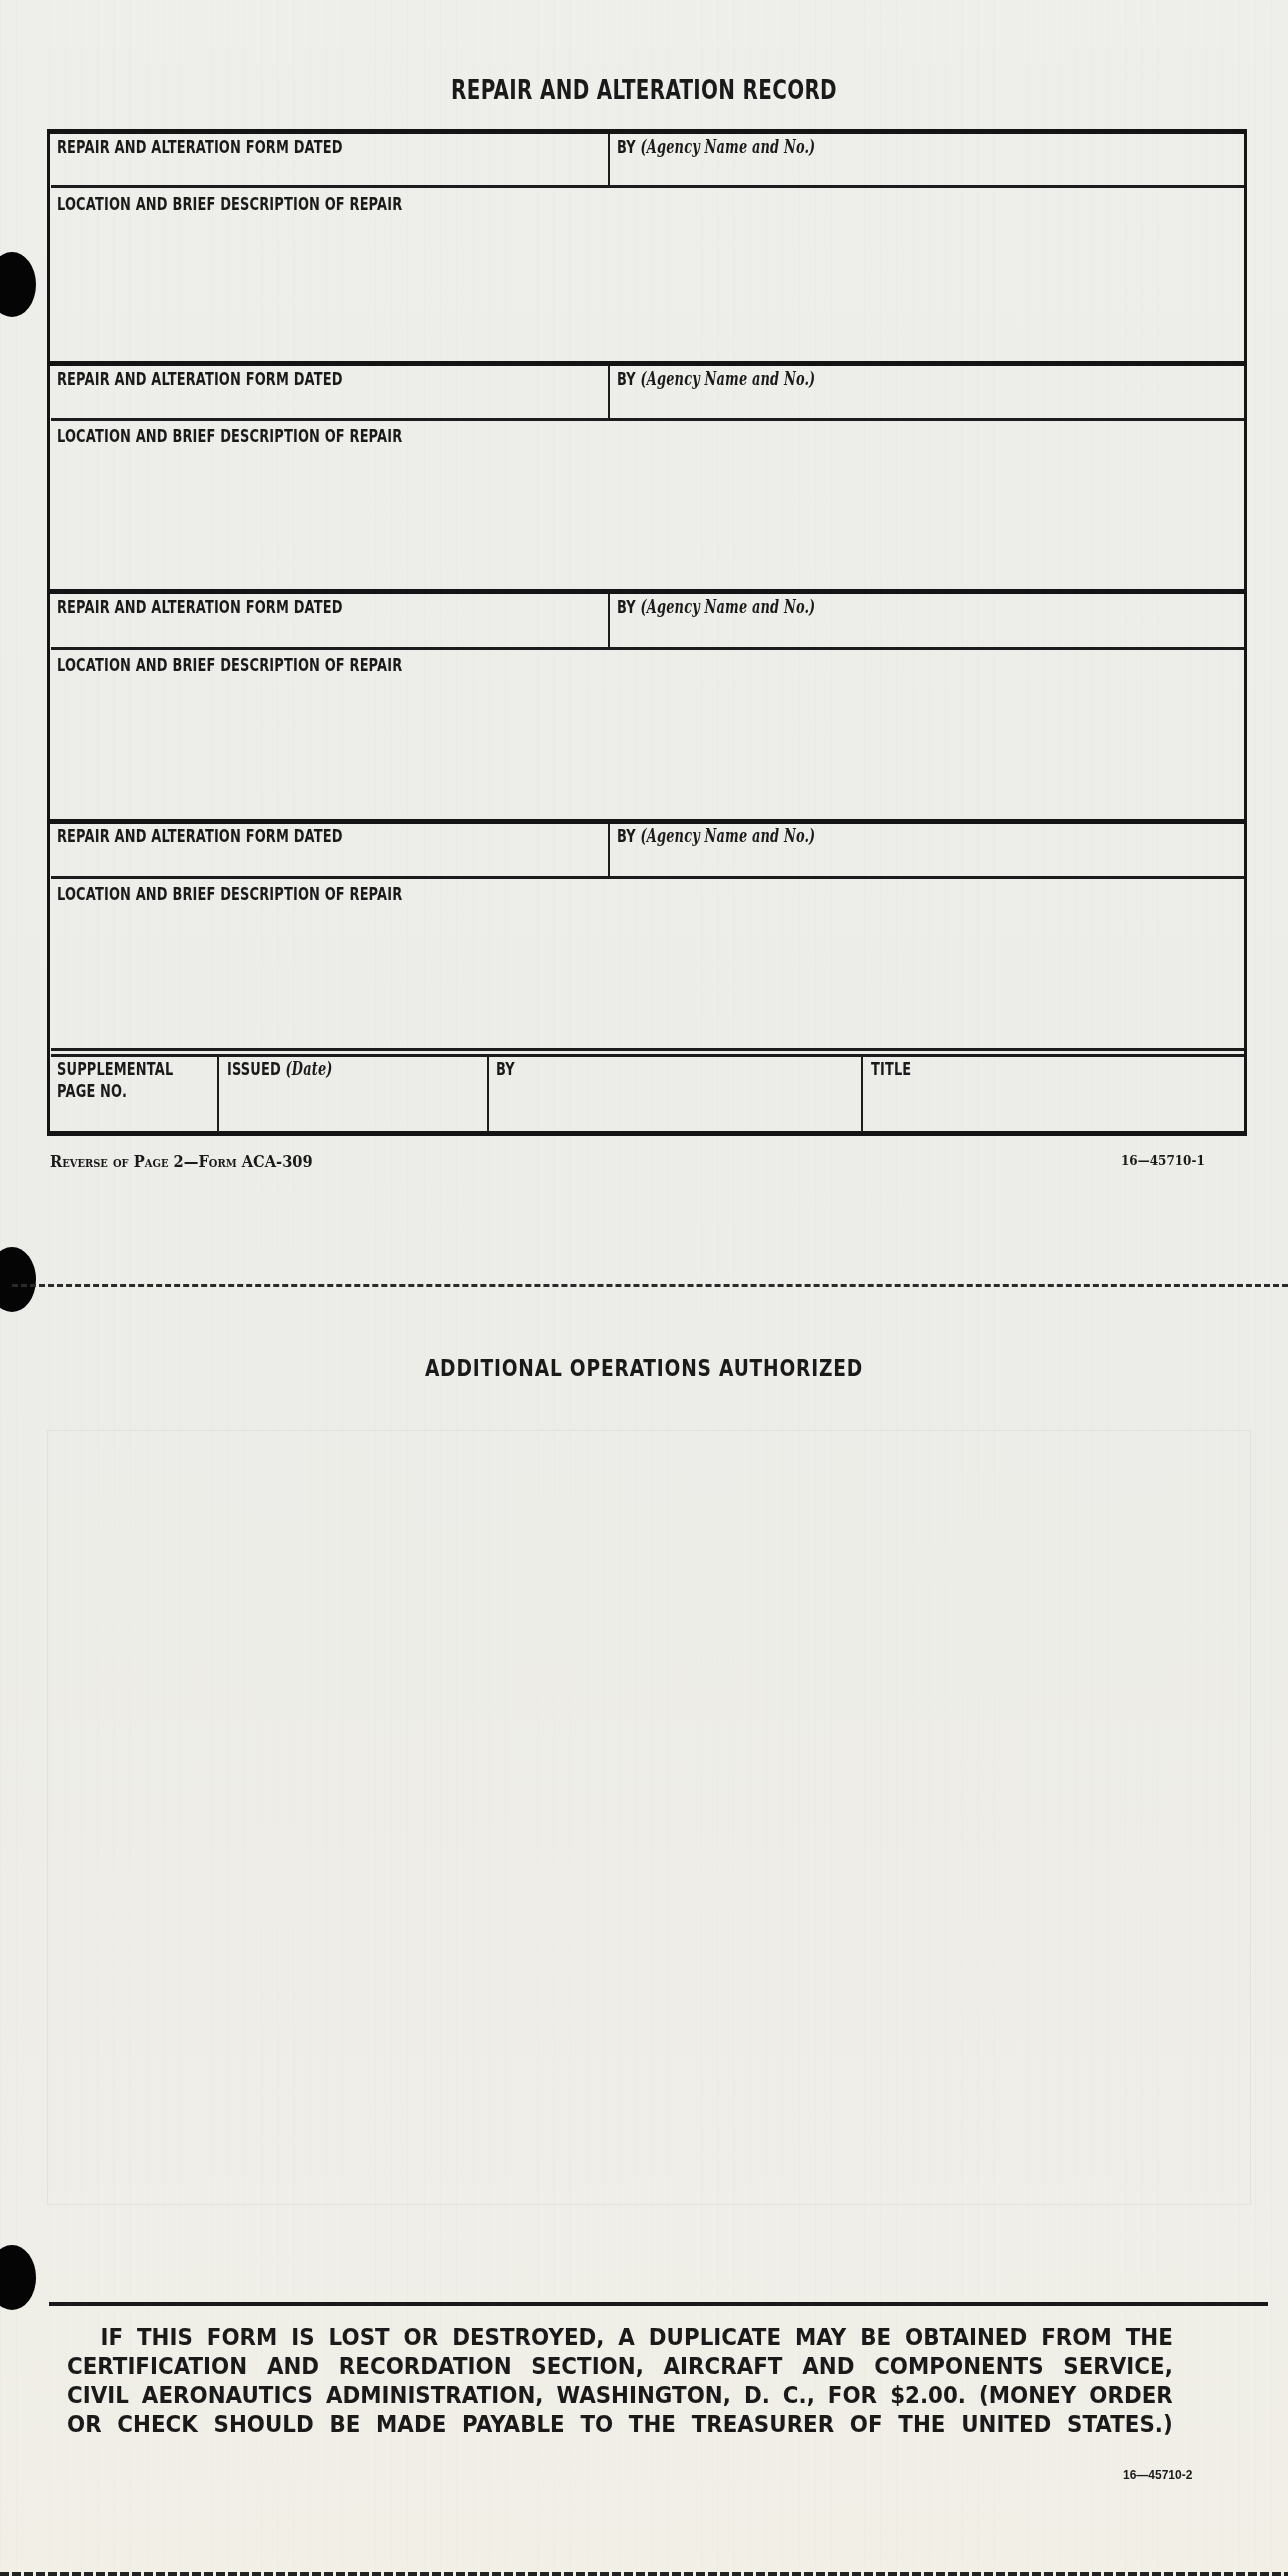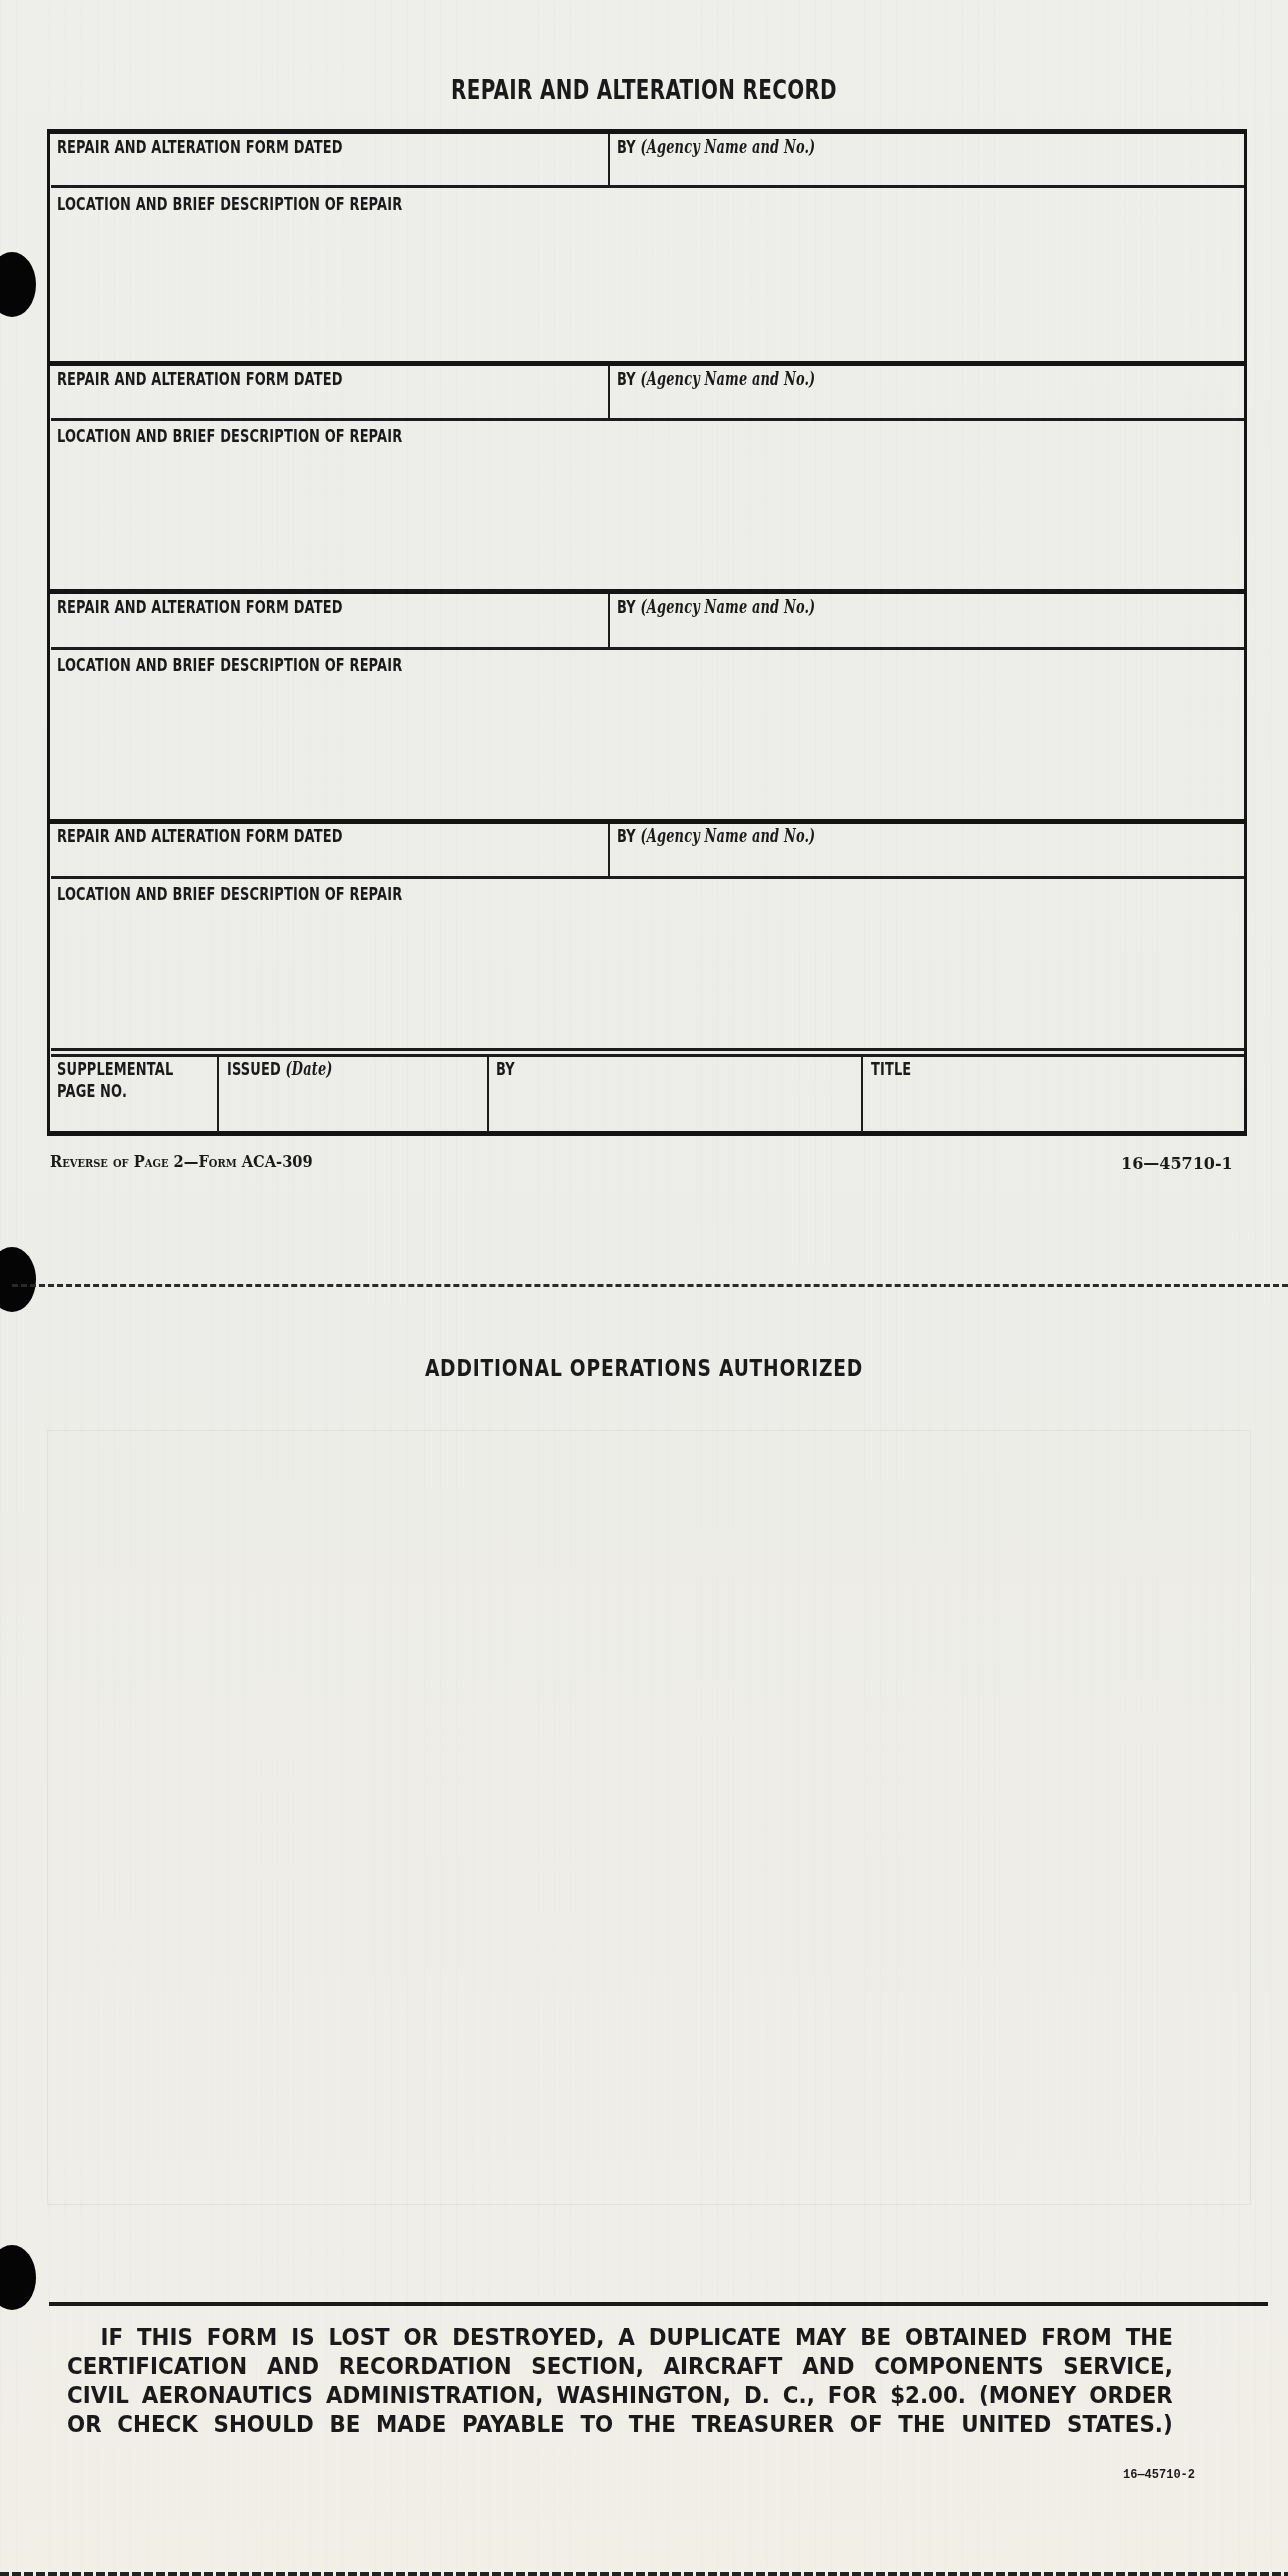--- a/index.html
+++ b/index.html
@@ -46,21 +46,21 @@
   }
   .label.two-line { white-space: normal; line-height: 21.5px; width: 223px; }
 
   .footer-left {
     position: absolute; left: 50px; top: 1152px;
     font-family: "DejaVu Serif", serif; font-weight: bold; font-size: 16.3px;
     font-variant: small-caps; transform: scaleX(0.9); transform-origin: left top;
   }
   .footer-right {
     position: absolute; left: 1121px; top: 1154px;
-    font-family: "DejaVu Serif", serif; font-weight: bold; font-size: 16px;
+    font-family: "DejaVu Serif", serif; font-weight: bold; font-size: 12px;
   }
   .perforation {
     position: absolute; left: 12px; top: 1284px; width: 1276px; height: 0;
     border-top: 3.4px dashed #2a2a2a;
   }
   .faint-form {
     position: absolute; left: 47px; top: 1430px; width: 1202px; height: 773px;
     border: 1.7px solid rgba(150,160,175,0.14);
   }
   .bottom-rule {
@@ -68,21 +68,21 @@
   }
   .notice {
     position: absolute; left: 67px; top: 2323px; width: 1189px;
     font-family: "DejaVu Sans", sans-serif; font-weight: bold; font-size: 23px;
     line-height: 29px; text-align: justify; text-align-last: justify;
     transform: scaleX(0.93); transform-origin: left top;
   }
   .notice .first-line { padding-left: 36px; }
   .code-bottom {
     position: absolute; left: 1123px; top: 2468px;
-    font-family: Liberation Mono, monospace; font-size: 12px; font-weight: bold;
+    font-family: Liberation Sans, sans-serif; font-size: 12px; font-weight: bold;
   }
   .page-edge {
     position: absolute; left: 0; top: 2572px; width: 1288px; height: 4.3px;
     background: repeating-linear-gradient(90deg, #222 0 8.6px, transparent 8.6px 12px);
   }
 </style>
 </head>
 <body>
 
 <div class="paper"></div>

